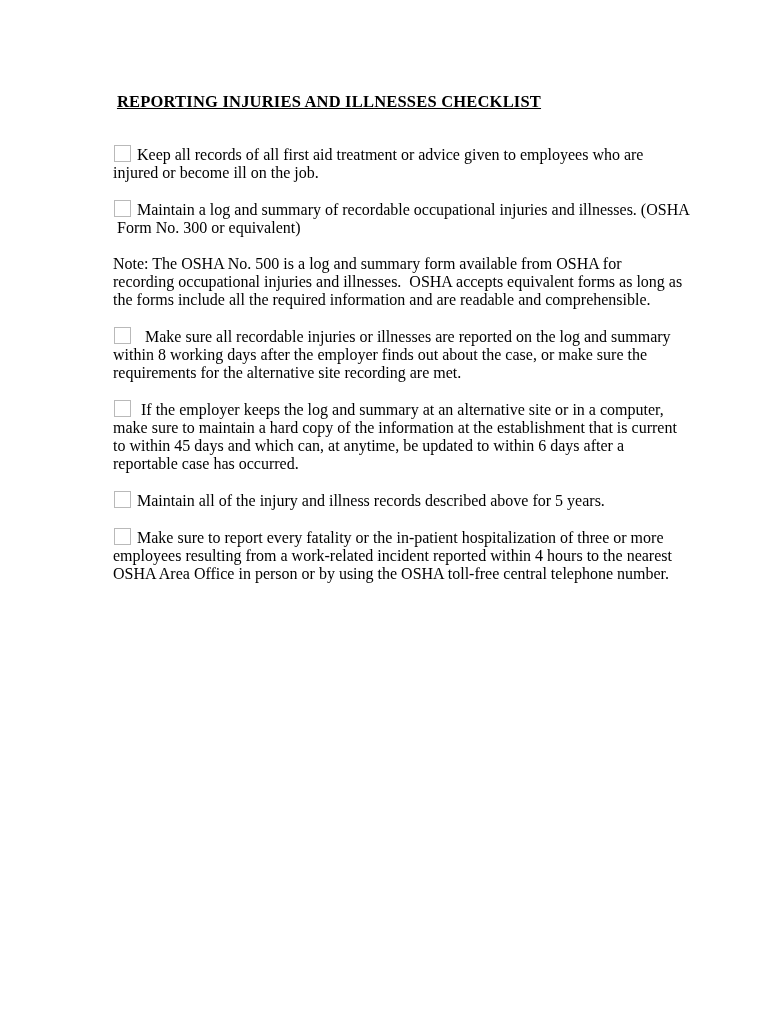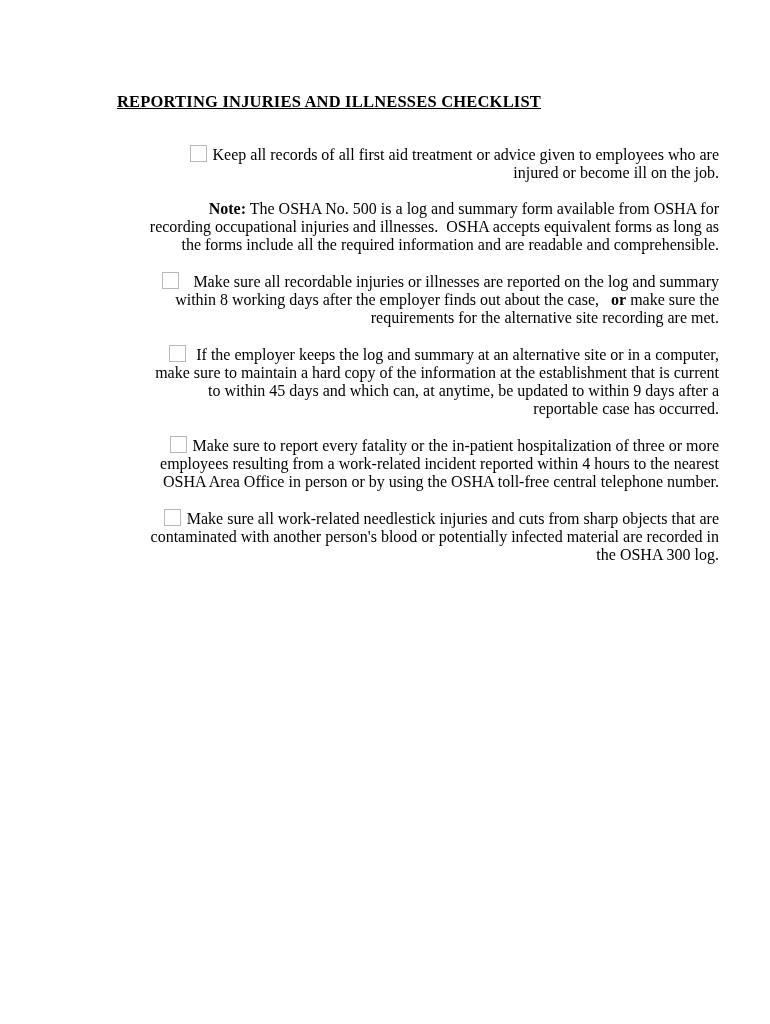--- a/index.html
+++ b/index.html
@@ -27,59 +27,58 @@
     text-align: center;
     font-size: 16.5px;
     line-height: 18px;
     font-weight: bold;
     text-decoration: underline;
     letter-spacing: 0.2px;
   }
   .content {
     margin-left: 113px;
     width: 606px;
-    text-align: right;
   }
   p.para {
     margin: 0 0 18px 0;
     font-size: 16px;
     line-height: 18px;
     white-space: pre-wrap;
   }
   .checkbox {
     display: inline-block;
     width: 15px;
     height: 15px;
     box-sizing: content-box;
     border: 1px solid #b9b9b9;
     background: #ffffff;
     vertical-align: -2px;
     margin-left: 1px;
     margin-right: 6px;
   }
-  b { font-weight: bold; margin-left: 8px; }
+  b { font-weight: normal; }
 </style>
 </head>
 <body>
 
 <div class="page">
   <h1 class="doc-title">REPORTING INJURIES AND ILLNESSES CHECKLIST</h1>
   <div class="content">
       <p class="para"><span class="checkbox" role="checkbox" aria-checked="false"></span><span>Keep all records of all first aid treatment or advice given to employees who are
 injured or become ill on the job.</span></p>
+      <p class="para"><span class="checkbox" role="checkbox" aria-checked="false"></span><span>Maintain a log and summary of recordable occupational injuries and illnesses. (OSHA
+ Form No. 300 or equivalent)</span></p>
       <p class="para"><b>Note:</b><span> The OSHA No. 500 is a log and summary form available from OSHA for
 recording occupational injuries and illnesses.  OSHA accepts equivalent forms as long as
 the forms include all the required information and are readable and comprehensible.</span></p>
       <p class="para"><span class="checkbox" role="checkbox" aria-checked="false"></span><span>  Make sure all recordable injuries or illnesses are reported on the log and summary
 within 8 working days after the employer finds out about the case, </span><b>or</b><span> make sure the
 requirements for the alternative site recording are met.</span></p>
       <p class="para"><span class="checkbox" role="checkbox" aria-checked="false"></span><span> If the employer keeps the log and summary at an alternative site or in a computer,
 make sure to maintain a hard copy of the information at the establishment that is current
-to within 45 days and which can, at anytime, be updated to within 9 days after a
+to within 45 days and which can, at anytime, be updated to within 6 days after a
 reportable case has occurred.</span></p>
+      <p class="para"><span class="checkbox" role="checkbox" aria-checked="false"></span><span>Maintain all of the injury and illness records described above for 5 years.</span></p>
       <p class="para"><span class="checkbox" role="checkbox" aria-checked="false"></span><span>Make sure to report every fatality or the in-patient hospitalization of three or more
 employees resulting from a work-related incident reported within 4 hours to the nearest
 OSHA Area Office in person or by using the OSHA toll-free central telephone number.</span></p>
-      <p class="para"><span class="checkbox" role="checkbox" aria-checked="false"></span><span>Make sure all work-related needlestick injuries and cuts from sharp objects that are
-contaminated with another person's blood or potentially infected material are recorded in
-the OSHA 300 log.</span></p>
     </div>
 </div>
 
 </body></html>

